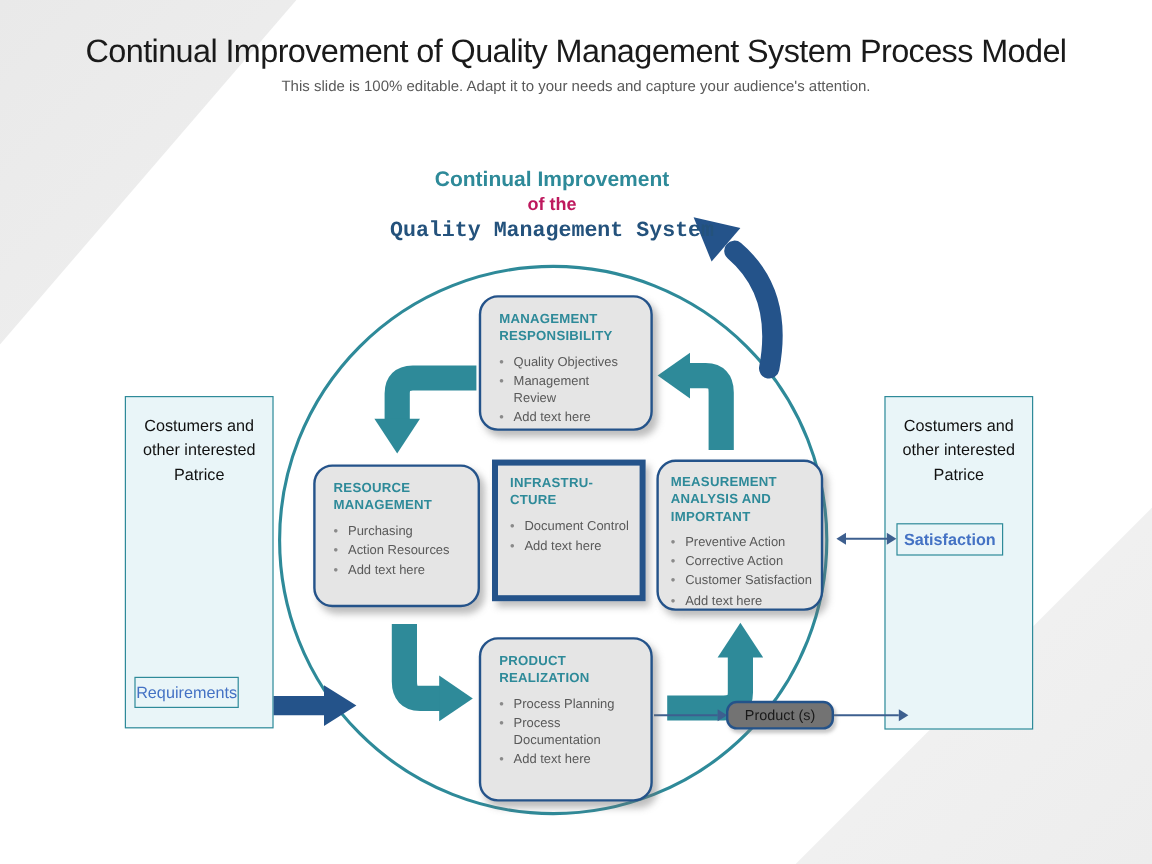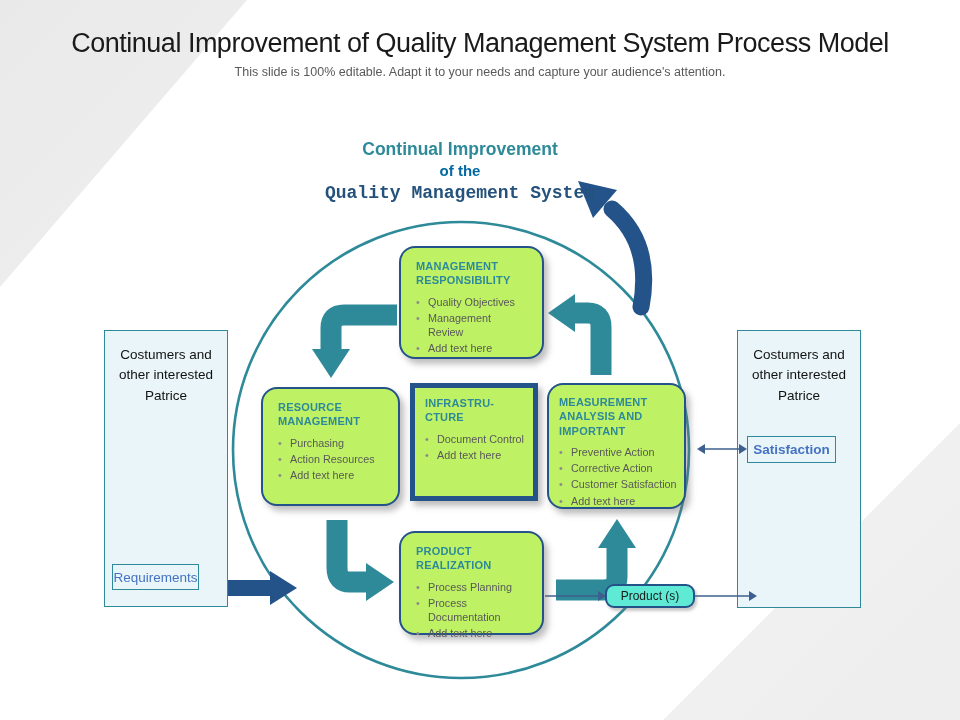--- a/index.html
+++ b/index.html
@@ -18,21 +18,21 @@
     background:linear-gradient(315deg,#ededed 0%,#fbfbfb 80%);}
 
   .slide-title{position:absolute;top:28px;left:0;width:100%;text-align:center;
     font-size:27px;letter-spacing:-0.5px;color:#1a1a1a;}
   .slide-subtitle{position:absolute;top:65px;left:0;width:100%;text-align:center;
     font-size:12.5px;color:var(--text-gray);}
 
   .center-heading{position:absolute;left:295px;top:138px;width:330px;text-align:center;
     font-weight:bold;line-height:22px;z-index:4;}
   .ch-line1{color:var(--teal);font-size:17.5px;}
-  .ch-line2{color:#0369a1;font-size:15px;}
+  .ch-line2{color:#be185d;font-size:15px;}
   .ch-line3{color:var(--heading-blue);font-size:18px;font-family:Liberation Mono, monospace;}
 
   
   .panel{position:absolute;background:var(--panel-bg);border:1.6px solid var(--teal);z-index:1;}
   .panel-left{left:104px;top:330px;width:124px;height:277px;}
   .panel-right{left:737px;top:330px;width:124px;height:278px;}
   .panel-text{padding:14px 10px 0 10px;text-align:center;font-size:13.5px;line-height:1.5;color:#111;}
   .tag{position:absolute;border:1.5px solid var(--teal);color:var(--btn-blue);
     font-size:13.5px;display:flex;align-items:center;justify-content:center;background:transparent;}
   .tag-requirements{left:7px;bottom:16px;width:87px;height:26px;}
@@ -42,35 +42,35 @@
   .arrow-layer{position:absolute;inset:0;z-index:2;pointer-events:none;}
   .ring{stroke:var(--teal);stroke-width:2.6;fill:none;}
   .elbow{stroke:var(--teal);stroke-width:21;fill:none;}
   .head{fill:var(--teal);stroke:none;}
   .big-arrow{stroke:var(--blue);stroke-width:17;fill:none;stroke-linecap:round;}
   .big-head,.thick-head{fill:var(--blue);stroke:none;}
   .thin-line{stroke:#3d5f8f;stroke-width:1.6;fill:none;}
   .thin-head{fill:#3d5f8f;stroke:none;}
 
   
-  .pbox{position:absolute;background:#bef264;border:2px solid var(--blue);border-radius:16px;
+  .pbox{position:absolute;background:#e5e5e5;border:2px solid var(--blue);border-radius:16px;
     box-shadow:4px 5px 6px rgba(110,110,110,.45);z-index:3;padding:11px 8px 0 15px;}
   .pbox-title{color:var(--teal);font-weight:bold;font-size:11px;line-height:1.3;
     letter-spacing:.2px;margin-bottom:7px;}
   .bullets{list-style:none;color:var(--text-gray);font-size:10.8px;line-height:1.32;}
   .bullets li{position:relative;padding-left:12px;margin-bottom:2px;}
   .bullets li::before{content:"•";position:absolute;left:0;color:#8a8a8a;}
   .box-management{left:399px;top:246px;width:145px;height:113px;padding-right:16px;}
   .box-resource{left:261px;top:387px;width:139px;height:119px;}
   .box-infrastructure{left:410px;top:383px;width:128px;height:118px;border-radius:0;
     border-width:5px;padding:8px 4px 0 10px;}
   .box-measurement{left:547px;top:383px;width:139px;height:126px;padding:10px 3px 0 10px;}
-  .box-product{left:399px;top:531px;width:145px;height:104px;padding-right:16px;}
+  .box-product{left:399px;top:531px;width:145px;height:137px;padding-right:16px;}
 
-  .product-chip{position:absolute;left:605px;top:584px;width:90px;height:24px;background:#5eead4;
+  .product-chip{position:absolute;left:605px;top:584px;width:90px;height:24px;background:#737373;
     border:2px solid var(--blue);border-radius:9px;display:flex;align-items:center;justify-content:center;
     font-size:12px;color:#1a1a1a;z-index:3;box-shadow:2px 3px 3px rgba(120,120,120,.4);}
 </style>
 </head>
 <body>
 
 <div class="slide">
 
   <div class="wedge wedge-tl"></div>
   <div class="wedge wedge-br"></div>

